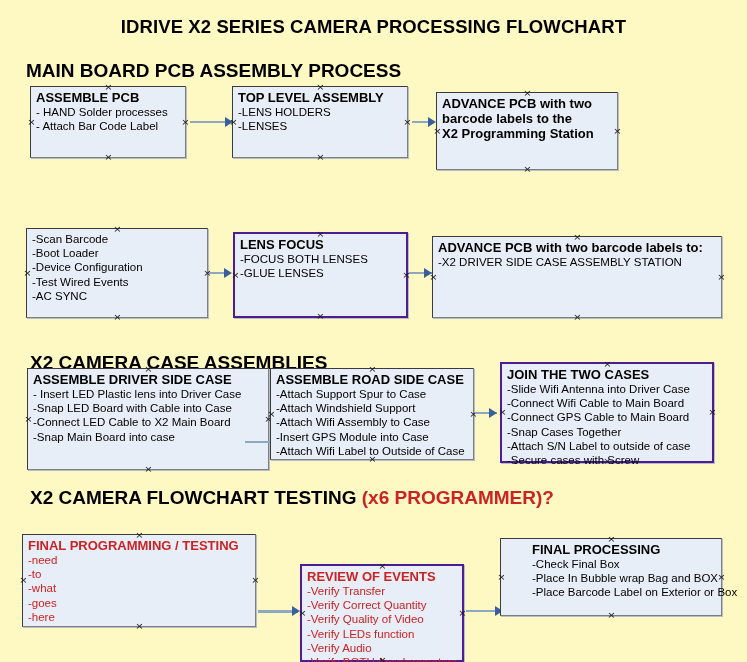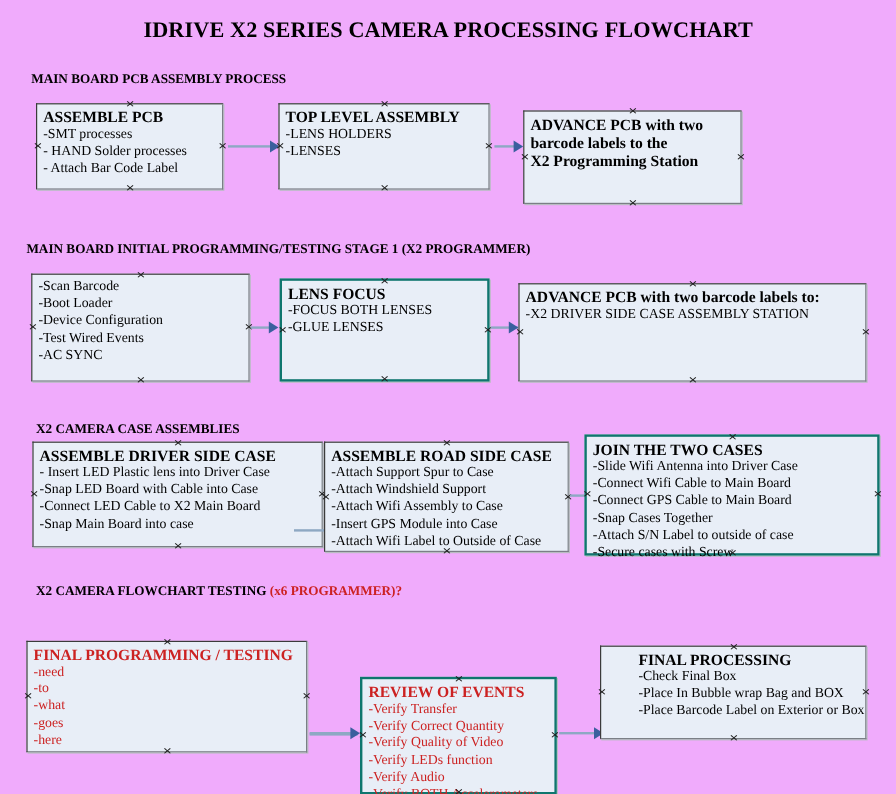--- a/index.html
+++ b/index.html
@@ -8,58 +8,57 @@
     background: #ffffff;
   }
   body {
     font-family: "Liberation Sans", sans-serif;
     color: #000000;
   }
   #canvas {
     position: relative;
     width: 747px;
     height: 662px;
-    background: #f0abfc;
+    background: #fef9c3;
     overflow: hidden;
-    font-family: Liberation Serif, serif;
   }
   .doc-title {
     position: absolute;
     left: 0;
     top: 16px;
     width: 747px;
     text-align: center;
     font-size: 18.5px;
     font-weight: bold;
     letter-spacing: 0.1px;
     color: #000;
   }
   .section-head {
     position: absolute;
-    font-size: 11px;
+    font-size: 19px;
     font-weight: bold;
     color: #000;
     white-space: nowrap;
   }
   .section-head .accent {
     color: #cc2222;
   }
   
   .node {
     position: absolute;
     background: #e8eef7;
     box-sizing: border-box;
     border: 1.5px solid #3b3b3b;
     border-right-color: #7b7f86;
     border-bottom-color: #7b7f86;
     box-shadow: 1px 1px 0 #b9bcc2;
     padding: 3px 4px 3px 5px;
   }
   .node.gray-frame {
-    border: 2px solid #0f766e;
+    border: 2px solid #4c1d95;
   }
   .node .n-title {
     font-size: 13px;
     font-weight: bold;
     line-height: 15px;
     color: #000;
     white-space: nowrap;
   }
   .node .n-line {
     font-size: 11.5px;
@@ -115,21 +114,20 @@
 <div id="canvas">
 
   <div class="doc-title">IDRIVE X2  SERIES CAMERA PROCESSING FLOWCHART</div>
 
   <div class="section-head" style="left:26px; top:60px;">
     <span>MAIN BOARD PCB ASSEMBLY PROCESS</span>
   </div>
 
   <div class="node" style="left:30px; top:86px; width:156px; height:72px;">
     <div class="n-title">ASSEMBLE PCB</div>
-    <div class="n-line">-SMT processes</div>
     <div class="n-line">- HAND Solder processes</div>
     <div class="n-line">- Attach Bar Code Label</div>
     <span class="handle" style="left:50%; top:0;"></span>
     <span class="handle" style="left:50%; top:100%;"></span>
     <span class="handle" style="left:0; top:50%;"></span>
     <span class="handle" style="left:100%; top:50%;"></span>
   </div>
 
   <div class="conn" style="left:190px; top:121px; width:42px;"></div>
   <div class="arrow-head" style="left:225px; top:117px;"></div>
@@ -150,23 +148,20 @@
   <div class="node" style="left:436px; top:92px; width:182px; height:78px;">
     <div class="n-title">ADVANCE PCB with two</div>
     <div class="n-title">barcode labels to the</div>
     <div class="n-title"> X2 Programming Station</div>
     <span class="handle" style="left:50%; top:0;"></span>
     <span class="handle" style="left:50%; top:100%;"></span>
     <span class="handle" style="left:0; top:50%;"></span>
     <span class="handle" style="left:100%; top:50%;"></span>
   </div>
 
-  <div class="section-head" style="left:22px; top:202px;">
-    <span>MAIN BOARD INITIAL PROGRAMMING/TESTING STAGE 1 (X2 PROGRAMMER)</span>
-  </div>
 
   <div class="node" style="left:26px; top:228px; width:182px; height:90px;">
     <div class="n-line">-Scan Barcode</div>
     <div class="n-line">-Boot Loader</div>
     <div class="n-line">-Device Configuration</div>
     <div class="n-line">-Test Wired Events</div>
     <div class="n-line">-AC SYNC</div>
     <span class="handle" style="left:50%; top:0;"></span>
     <span class="handle" style="left:50%; top:100%;"></span>
     <span class="handle" style="left:0; top:50%;"></span>
@@ -195,21 +190,21 @@
     <span class="handle" style="left:50%; top:0;"></span>
     <span class="handle" style="left:50%; top:100%;"></span>
     <span class="handle" style="left:0; top:50%;"></span>
     <span class="handle" style="left:100%; top:50%;"></span>
   </div>
 
   <div class="section-head" style="left:30px; top:352px;">
     <span>X2 CAMERA CASE ASSEMBLIES</span>
   </div>
 
-  <div class="node" style="left:27px; top:368px; width:242px; height:88px;">
+  <div class="node" style="left:27px; top:368px; width:242px; height:102px;">
     <div class="n-title">ASSEMBLE DRIVER SIDE CASE</div>
     <div class="n-line">- Insert LED Plastic lens into Driver Case</div>
     <div class="n-line">-Snap LED Board with Cable into Case</div>
     <div class="n-line">-Connect LED Cable to X2 Main Board</div>
     <div class="n-line">-Snap Main Board into case</div>
     <span class="handle" style="left:50%; top:0;"></span>
     <span class="handle" style="left:50%; top:100%;"></span>
     <span class="handle" style="left:0; top:50%;"></span>
     <span class="handle" style="left:100%; top:50%;"></span>
   </div>
@@ -231,21 +226,21 @@
     <div class="n-line">-Attach Wifi Label to Outside of Case</div>
     <span class="handle" style="left:50%; top:0;"></span>
     <span class="handle" style="left:50%; top:100%;"></span>
     <span class="handle" style="left:0; top:50%;"></span>
     <span class="handle" style="left:100%; top:50%;"></span>
   </div>
 
   <div class="conn" style="left:475px; top:412px; width:22px;"></div>
   <div class="arrow-head" style="left:489px; top:408px;"></div>
 
-  <div class="node gray-frame" style="left:487px; top:362px; width:246px; height:101px;">
+  <div class="node gray-frame" style="left:500px; top:362px; width:214px; height:101px;">
     <div class="n-title">JOIN THE TWO CASES</div>
     <div class="n-line">-Slide Wifi Antenna into Driver Case</div>
     <div class="n-line">-Connect Wifi Cable to Main Board</div>
     <div class="n-line">-Connect GPS Cable to Main Board</div>
     <div class="n-line">-Snap Cases Together</div>
     <div class="n-line">-Attach S/N Label to outside of case</div>
     <div class="n-line">-Secure cases with Screw</div>
     <span class="handle" style="left:50%; top:0;"></span>
     <span class="handle" style="left:50%; top:100%;"></span>
     <span class="handle" style="left:0; top:50%;"></span>

